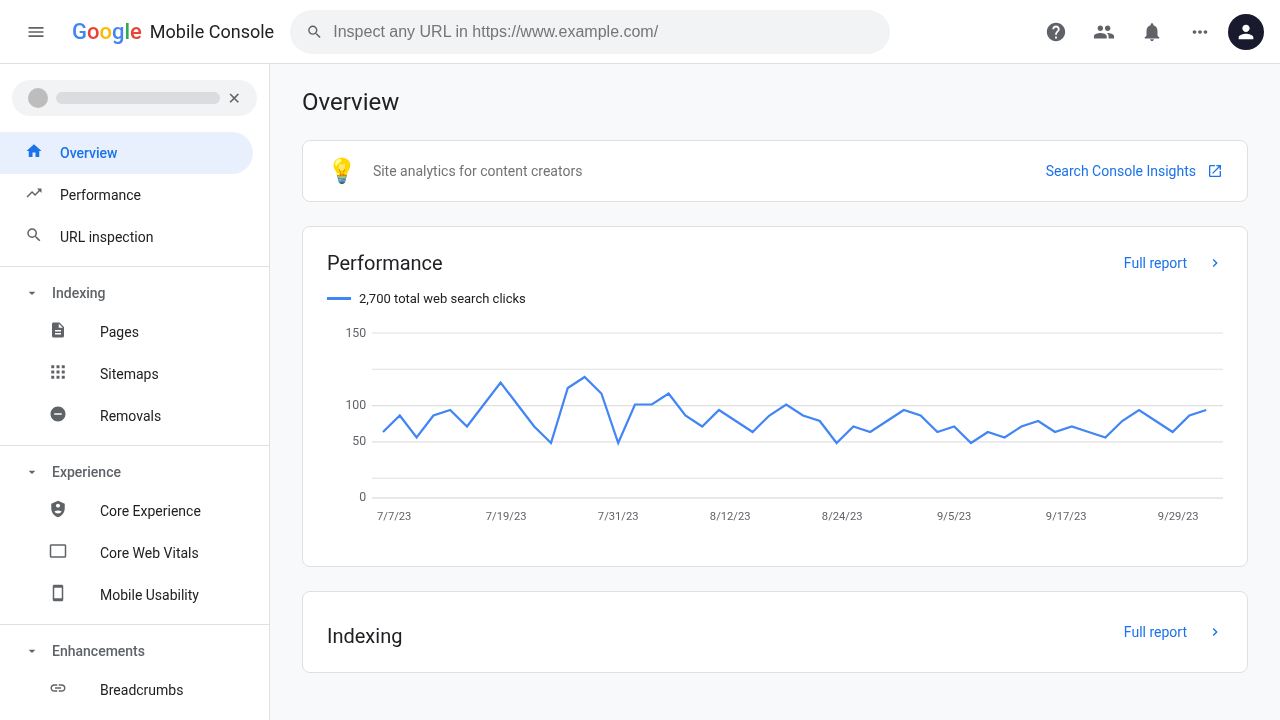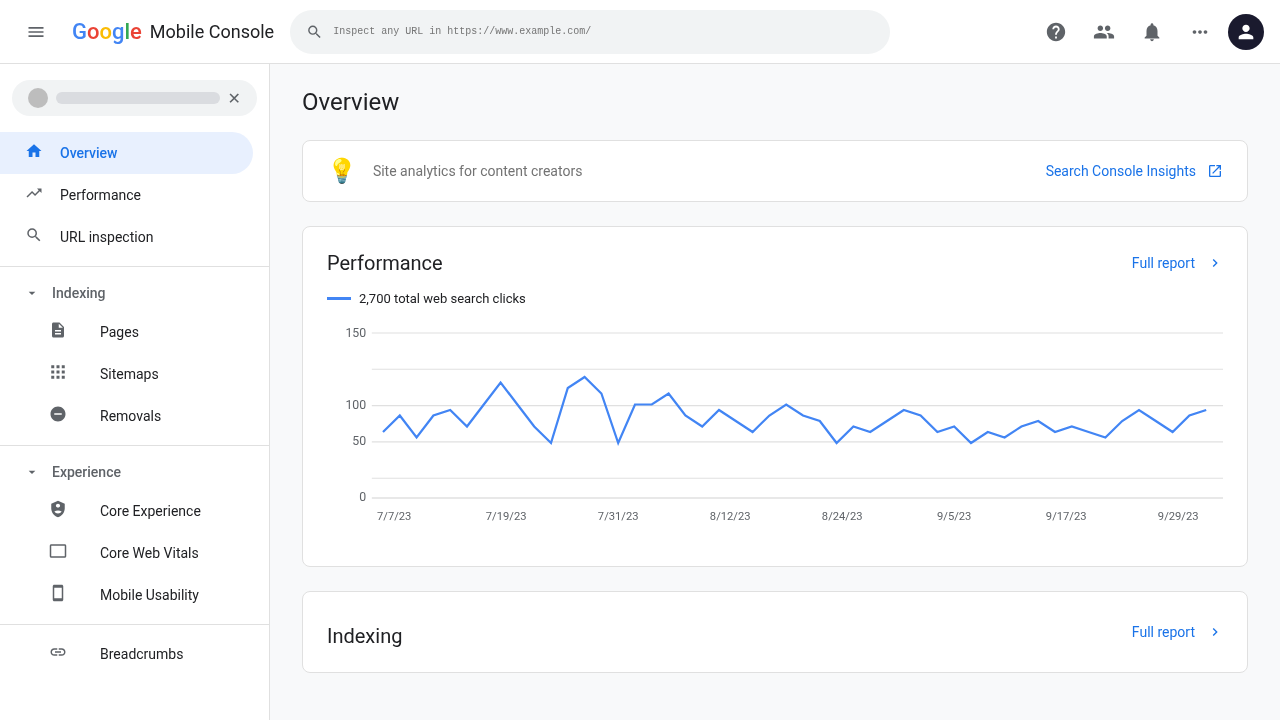--- a/index.html
+++ b/index.html
@@ -42,24 +42,23 @@
       display: flex;
       align-items: center;
       padding: 0 16px;
       height: 44px;
       gap: 10px;
     }
     .search-input {
       border: none;
       background: transparent;
       outline: none;
-      font-size: 10px;
+      font-size: 16px;
       color: #202124;
       width: 100%;
-      font-family: Liberation Mono, monospace;
     }
     .header-icons {
       display: flex;
       align-items: center;
       gap: 8px;
       margin-left: auto;
     }
     .header-icon-btn {
       width: 40px;
       height: 40px;
@@ -239,21 +238,21 @@
       font-size: 20px;
       font-weight: 400;
       color: #202124;
     }
     .card-full-report {
       color: #1a73e8;
       font-size: 14px;
       cursor: pointer;
       display: flex;
       align-items: center;
-      gap: 12px;
+      gap: 20px;
     }
     .chart-legend {
       display: flex;
       align-items: center;
       gap: 8px;
       margin-bottom: 16px;
       font-size: 13px;
       color: #202124;
     }
     .legend-line {
@@ -443,20 +442,26 @@
       <span class="nav-icon">
         <svg width="18" height="18" viewBox="0 0 24 24" fill="#5f6368">
           <path d="M17 1.01L7 1c-1.1 0-2 .9-2 2v18c0 1.1.9 2 2 2h10c1.1 0 2-.9 2-2V3c0-1.1-.9-1.99-2-1.99zM17 19H7V5h10v14z"></path>
         </svg>
       </span>
       <span>Mobile Usability</span>
     </div>
 
     <div class="nav-divider"></div>
 
+    <div class="nav-section-header">
+      <svg width="16" height="16" viewBox="0 0 24 24" fill="#5f6368">
+        <path d="M7 10l5 5 5-5z"></path>
+      </svg>
+      <span>Enhancements</span>
+    </div>
     <div class="nav-sub-item">
       <span class="nav-icon">
         <svg width="18" height="18" viewBox="0 0 24 24" fill="#5f6368">
           <path d="M3.9 12c0-1.71 1.39-3.1 3.1-3.1h4V7H7c-2.76 0-5 2.24-5 5s2.24 5 5 5h4v-1.9H7c-1.71 0-3.1-1.39-3.1-3.1zM8 13h8v-2H8v2zm9-6h-4v1.9h4c1.71 0 3.1 1.39 3.1 3.1s-1.39 3.1-3.1 3.1h-4V17h4c2.76 0 5-2.24 5-5s-2.24-5-5-5z"></path>
         </svg>
       </span>
       <span>Breadcrumbs</span>
     </div>
     <div class="nav-sub-item">
       

